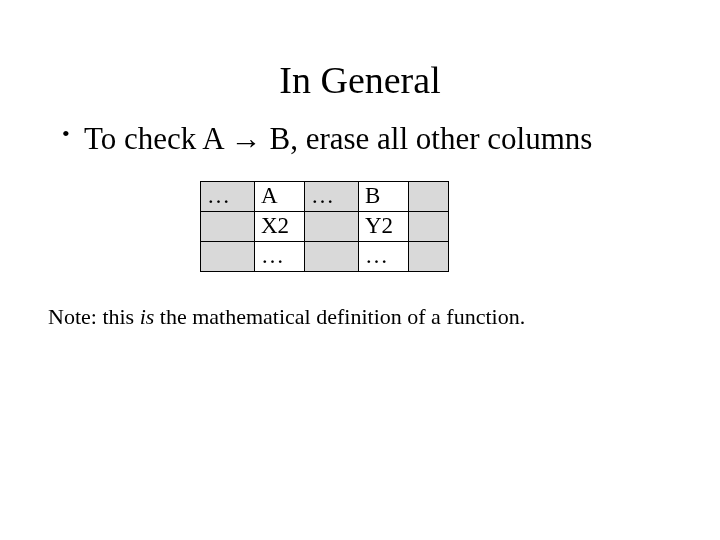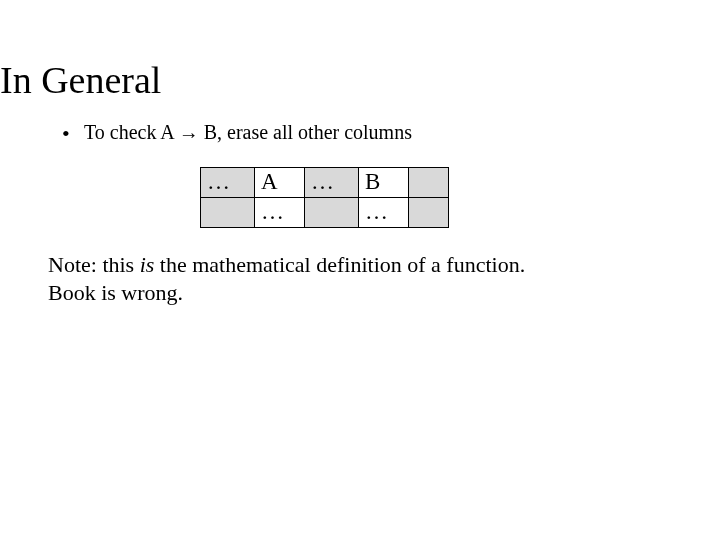--- a/index.html
+++ b/index.html
@@ -11,34 +11,34 @@
     font-family: "Times New Roman", Times, serif;
     color: #000;
   }
   .slide {
     position: relative;
     width: 720px;
     height: 540px;
     box-sizing: border-box;
   }
   .title {
-    text-align: left;
+    text-align: center;
     font-size: 38px;
     font-weight: 400;
     padding-top: 58px;
     padding-bottom: 18px;
   }
   .bullets {
     margin: 0 0 0 62px;
     padding: 0;
     list-style: none;
   }
   .bullets li {
     position: relative;
-    font-size: 20px;
+    font-size: 31px;
     line-height: 1.25;
     padding-left: 22px;
     margin-bottom: 8px;
   }
   .bullets li::before {
     content: "•";
     position: absolute;
     left: 0;
     top: 0;
     font-size: 22px;
@@ -61,21 +61,21 @@
     text-align: left;
     box-sizing: border-box;
   }
   td.w-narrow { width: 54px; }
   td.w-mid    { width: 50px; }
   td.w-tail   { width: 40px; }
   td.shade { background: #d9d9d9; }
   .italic { font-style: italic; }
   .bold-italic { font-style: italic; font-weight: bold; }
   .note {
-    margin: 23px 0 0 48px;
+    margin: 31px 0 0 48px;
     font-size: 22px;
     line-height: 1.25;
     max-width: 600px;
   }
 </style>
 </head>
 <body>
 
 <div class="slide">
 
@@ -92,28 +92,34 @@
       <tbody>
           <tr>
         <td class="w-narrow shade">…</td>
         <td class="w-mid">A</td>
         <td class="w-narrow shade">…</td>
         <td class="w-mid">B</td>
         <td class="w-tail shade"></td>
       </tr>
       <tr>
         <td class="w-narrow shade"></td>
+        <td class="w-mid">X2</td>
+        <td class="w-narrow shade"></td>
+        <td class="w-mid">Y2</td>
+        <td class="w-tail shade"></td>
+      </tr>
+      <tr>
+        <td class="w-narrow shade"></td>
         <td class="w-mid">…</td>
         <td class="w-narrow shade"></td>
         <td class="w-mid">…</td>
         <td class="w-tail shade"></td>
       </tr>
     </tbody>
       </table>
   </div>
 
 
   <div class="note">
     <span>Note: this </span><span class="italic">is </span><span> the mathematical definition of a function.</span><br>
-    <span>Book is wrong.</span>
   </div>
 
 </div>
 
 </body></html>

